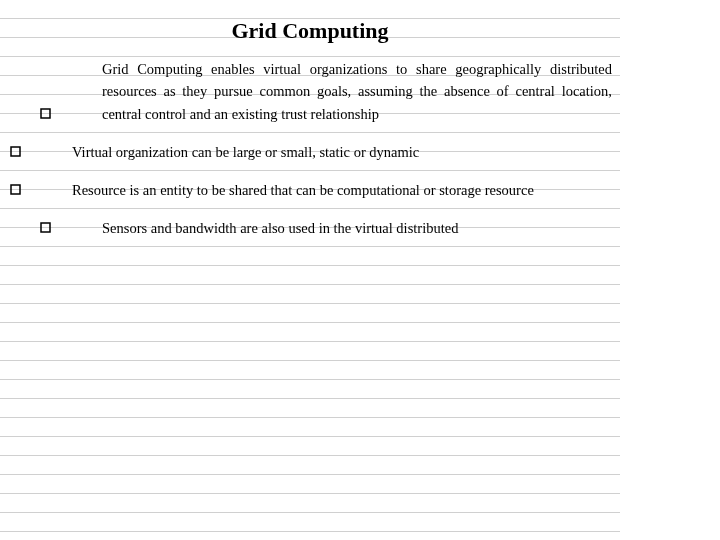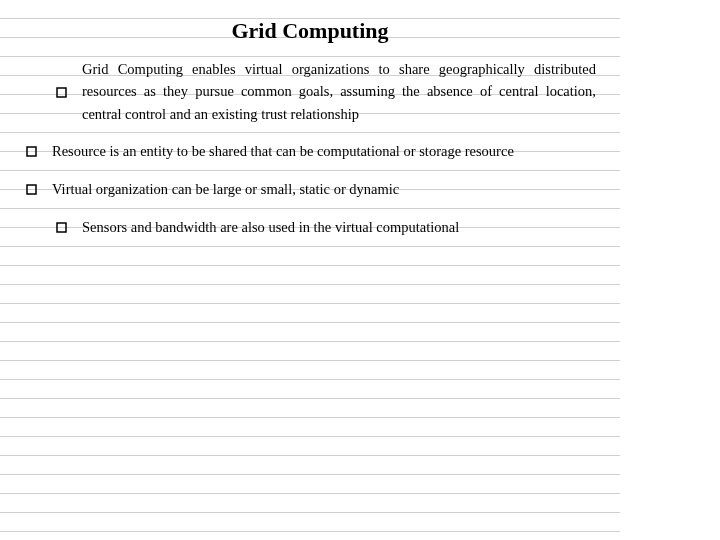--- a/index.html
+++ b/index.html
@@ -13,21 +13,21 @@
       height: 540px;
       background: #ffffff;
       font-family: 'Times New Roman', Times, serif;
       overflow: hidden;
     }
 
     .page {
       width: 620px;
       height: 540px;
       background: #ffffff;
-      padding: 18px 24px;
+      padding: 18px 8px;
       position: relative;
     }
 
     
     .lines-bg {
       position: absolute;
       top: 0;
       left: 0;
       width: 100%;
       height: 100%;
@@ -51,22 +51,23 @@
       text-align: center;
       font-size: 22px;
       font-weight: bold;
       color: #000000;
       margin-bottom: 14px;
       font-family: 'Times New Roman', Times, serif;
     }
 
     .bullet-section {
       display: flex;
-      align-items: center;
+      align-items: flex-end;
       margin-bottom: 14px;
+      gap: 36px;
     }
 
     .bullet-icon {
       width: 28px;
       min-width: 28px;
       padding-top: 2px;
     }
 
     .bullet-icon svg {
       width: 18px;
@@ -98,29 +99,29 @@
     <div class="bullet-section indent">
           <div class="bullet-icon"><svg viewBox="0 0 18 18" xmlns="http://www.w3.org/2000/svg">
     <rect x="3" y="6" width="9" height="9" fill="none" stroke="#000" stroke-width="1.5"></rect>
   </svg></div>
           <div class="bullet-text">Grid Computing enables virtual organizations to share geographically distributed resources as they pursue common goals, assuming the absence of central location, central control and an existing trust relationship</div>
         </div>
         <div class="bullet-section">
           <div class="bullet-icon"><svg viewBox="0 0 18 18" xmlns="http://www.w3.org/2000/svg">
     <rect x="3" y="6" width="9" height="9" fill="none" stroke="#000" stroke-width="1.5"></rect>
   </svg></div>
-          <div class="bullet-text">Resource is an entity to be shared that can be computational or storage resource</div>
+          <div class="bullet-text">Virtual organization can be large or small, static or dynamic</div>
         </div>
         <div class="bullet-section">
           <div class="bullet-icon"><svg viewBox="0 0 18 18" xmlns="http://www.w3.org/2000/svg">
     <rect x="3" y="6" width="9" height="9" fill="none" stroke="#000" stroke-width="1.5"></rect>
   </svg></div>
-          <div class="bullet-text">Virtual organization can be large or small, static or dynamic</div>
+          <div class="bullet-text">Resource is an entity to be shared that can be computational or storage resource</div>
         </div>
         <div class="bullet-section indent">
           <div class="bullet-icon"><svg viewBox="0 0 18 18" xmlns="http://www.w3.org/2000/svg">
     <rect x="3" y="6" width="9" height="9" fill="none" stroke="#000" stroke-width="1.5"></rect>
   </svg></div>
-          <div class="bullet-text">Sensors and bandwidth are also used in the virtual computational</div>
+          <div class="bullet-text">Sensors and bandwidth are also used in the virtual distributed</div>
         </div>
       </div>
   </div>
 </div>
 
 </body></html>

